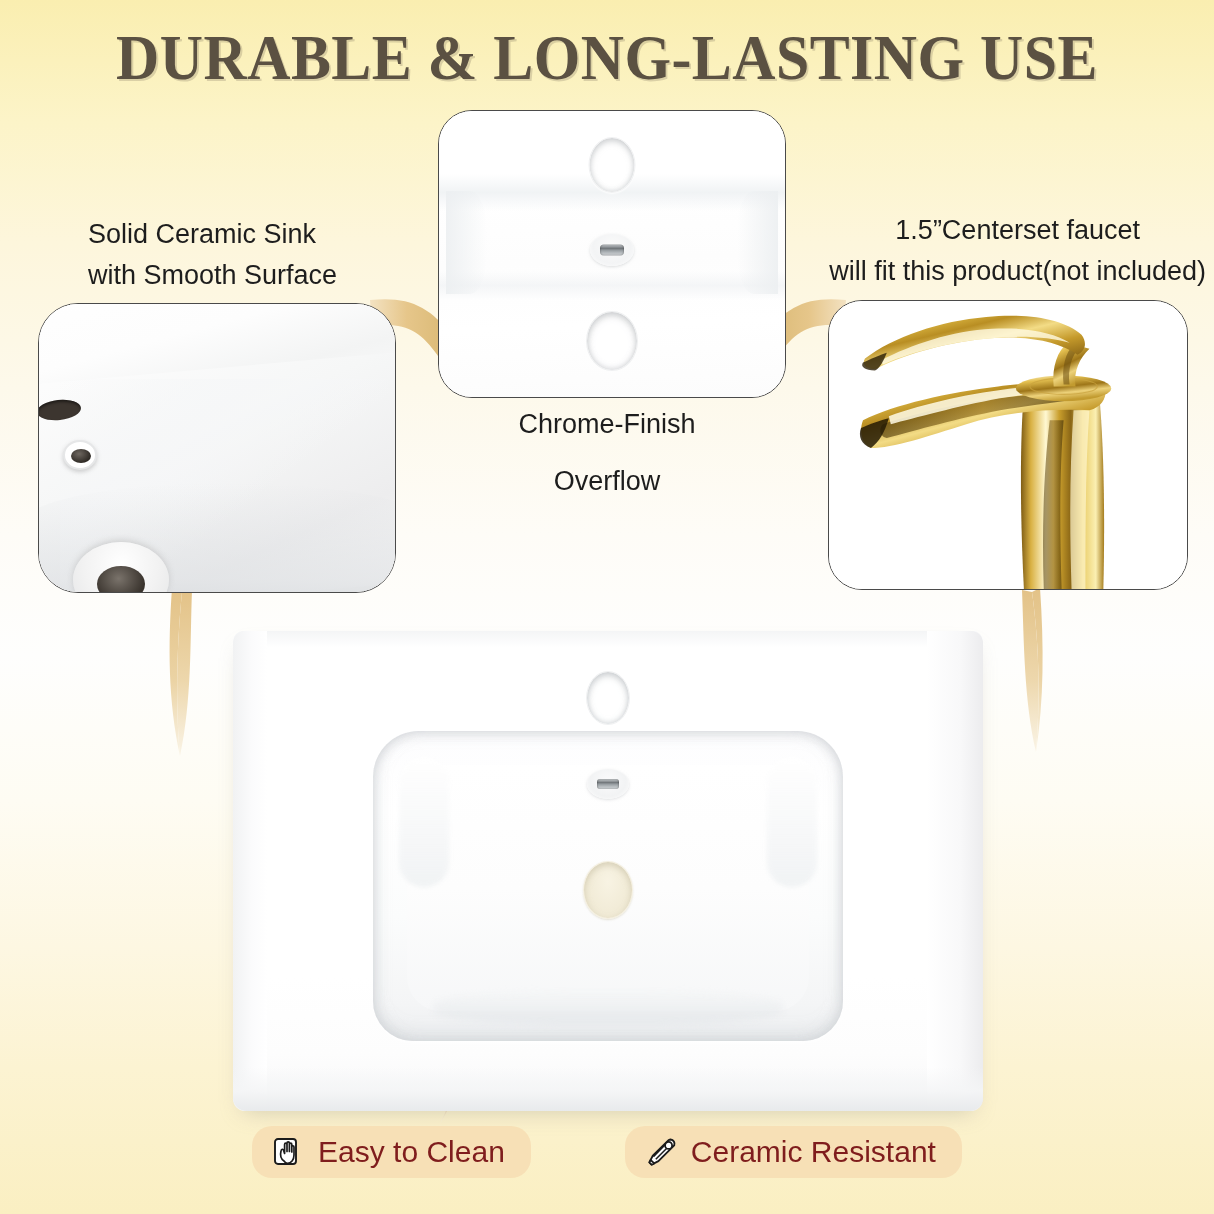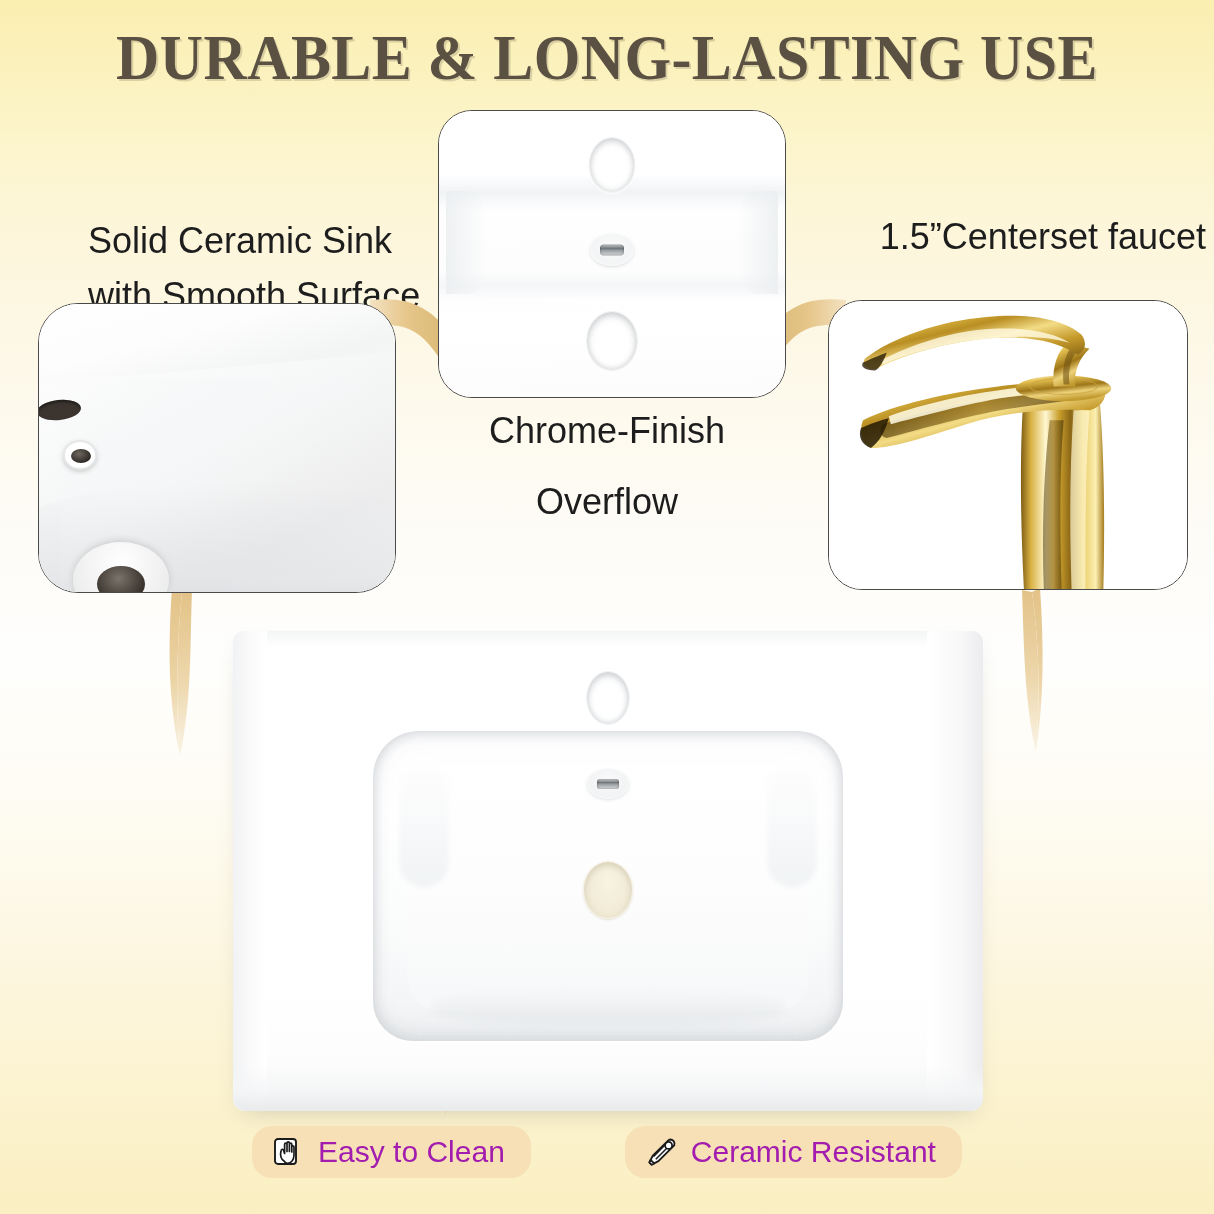--- a/index.html
+++ b/index.html
@@ -31,21 +31,21 @@
     letter-spacing:0.5px;
     color:#5B5142;
     transform:scaleX(0.95);
     text-shadow:2px 2px 0 rgba(120,108,88,.25);
     white-space:nowrap;
   }
 
   
   .cap{
     position:absolute;
-    font-size:36px;
+    font-size:27px;
     color:#1d1d1d;
     line-height:1.52;
     font-weight:400;
     white-space:nowrap;
   }
   .cap.left  { left:88px;  top:214px; text-align:left; }
   .cap.right { right:8px;  top:210px; text-align:center; }
   .cap.mid   { left:0; right:0; top:404px; text-align:center; }
   .cap div{ }
   .cap.mid div{ margin-bottom:16px; }
@@ -274,21 +274,21 @@
   .badges{
     position:absolute; left:0; right:0; bottom:36px;
     display:flex; justify-content:center; gap:94px; z-index:4;
   }
   .badge{
     display:flex; align-items:center; gap:12px;
     background:#F7E0B6;
     border-radius:20px;
     padding:9px 26px 9px 20px;
     font-size:30px;
-    color:#a21caf;
+    color:#7f1d1d;
     white-space:nowrap;
   }
   .badge .bicon{ width:34px; height:34px; flex:0 0 34px; display:block; }
 </style>
 </head>
 <body>
 
 <div id="stage">
 
   <div class="title">DURABLE &amp; LONG-LASTING USE</div>
@@ -330,20 +330,21 @@
     <path d="M454 1086 C 450 1100, 446 1112, 440 1124 C 448 1110, 454 1098, 460 1086 Z" fill="url(#gribV2)"></path>
   </svg>
 
   <div class="cap left">
     <div>Solid Ceramic Sink</div>
     <div>with Smooth Surface</div>
   </div>
 
   <div class="cap right">
     <div>1.5”Centerset faucet</div>
+    <div>will fit this product(not included)</div>
   </div>
 
   <div class="cap mid">
     <div>Chrome-Finish</div>
     <div>Overflow</div>
   </div>
 
   <div class="panel left">
     <div class="inner">
       <div class="lp-base"></div>

